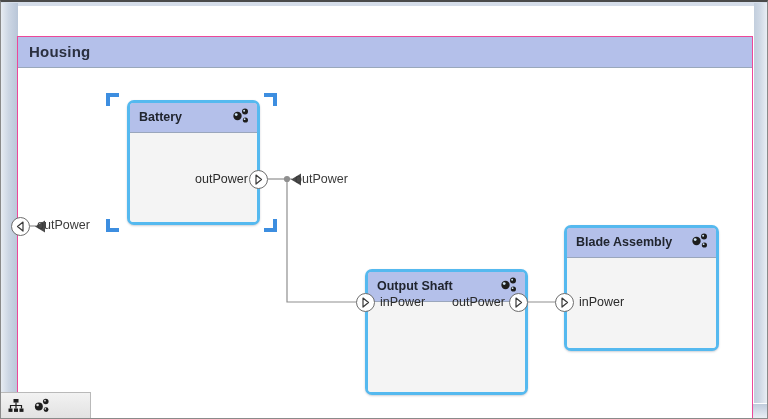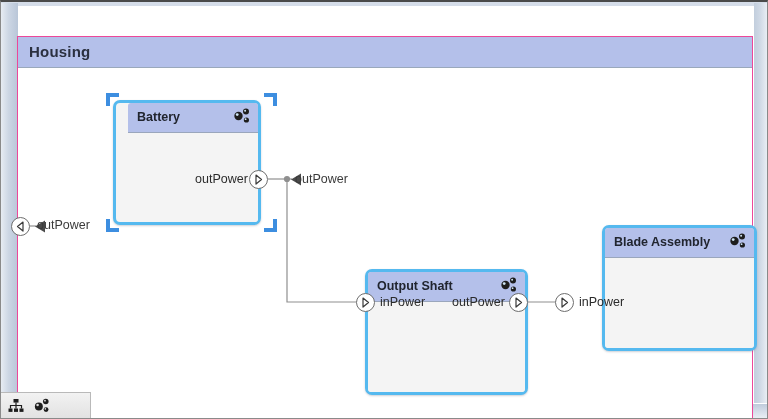--- a/index.html
+++ b/index.html
@@ -216,21 +216,21 @@
     <svg width="17" height="17" viewBox="0 0 17 17" aria-hidden="true">
       <path d="M11 4 L5.5 8.5 L11 13 Z" fill="none" stroke="#3a3a3a" stroke-width="1.2" stroke-linejoin="round"></path>
     </svg>
   </div>
 
   <svg class="flag-port" style="left:31px;top:218px;" width="17" height="17" viewBox="0 0 17 17">
     <path d="M14 2.5 L14 14.5 L4 8.5 Z" fill="#4a4a4a"></path>
   </svg>
   <div class="flag-label" style="left:37px;top:218px;">outPower</div>
 
-  <div class="part" style="left:113px;top:100px;width:148px;height:125px;padding-left:12px;">
+  <div class="part" style="left:127px;top:100px;width:133px;height:125px;">
     <div class="part-header">
       <div class="part-title">Battery</div>
       <svg class="comp-icon" viewBox="0 0 20 20">
         <circle cx="6.5" cy="9" r="4.2" fill="#1d1d1d"></circle>
         <circle cx="5.2" cy="7.6" r="1.4" fill="#cfe6f5"></circle>
         <circle cx="14" cy="4.6" r="3.0" fill="#1d1d1d"></circle>
         <circle cx="13.1" cy="3.7" r="1.0" fill="#cfe6f5"></circle>
         <circle cx="14.4" cy="13" r="2.6" fill="#1d1d1d"></circle>
         <circle cx="13.6" cy="12.2" r="0.9" fill="#cfe6f5"></circle>
       </svg>
@@ -277,21 +277,21 @@
   </div>
   <div class="port-label" style="left:380px;top:295px;">inPower</div>
 
   <div class="port" style="left:509px;top:293px;">
     <svg width="17" height="17" viewBox="0 0 17 17" aria-hidden="true">
       <path d="M6 4 L11.5 8.5 L6 13 Z" fill="none" stroke="#3a3a3a" stroke-width="1.2" stroke-linejoin="round"></path>
     </svg>
   </div>
   <div class="port-label" style="left:452px;top:295px;">outPower</div>
 
-  <div class="part" style="left:564px;top:225px;width:155px;height:126px;margin-left:38px;">
+  <div class="part" style="left:564px;top:225px;width:155px;height:126px;">
     <div class="part-header">
       <div class="part-title">Blade Assembly</div>
       <svg class="comp-icon" viewBox="0 0 20 20">
         <circle cx="6.5" cy="9" r="4.2" fill="#1d1d1d"></circle>
         <circle cx="5.2" cy="7.6" r="1.4" fill="#cfe6f5"></circle>
         <circle cx="14" cy="4.6" r="3.0" fill="#1d1d1d"></circle>
         <circle cx="13.1" cy="3.7" r="1.0" fill="#cfe6f5"></circle>
         <circle cx="14.4" cy="13" r="2.6" fill="#1d1d1d"></circle>
         <circle cx="13.6" cy="12.2" r="0.9" fill="#cfe6f5"></circle>
       </svg>

